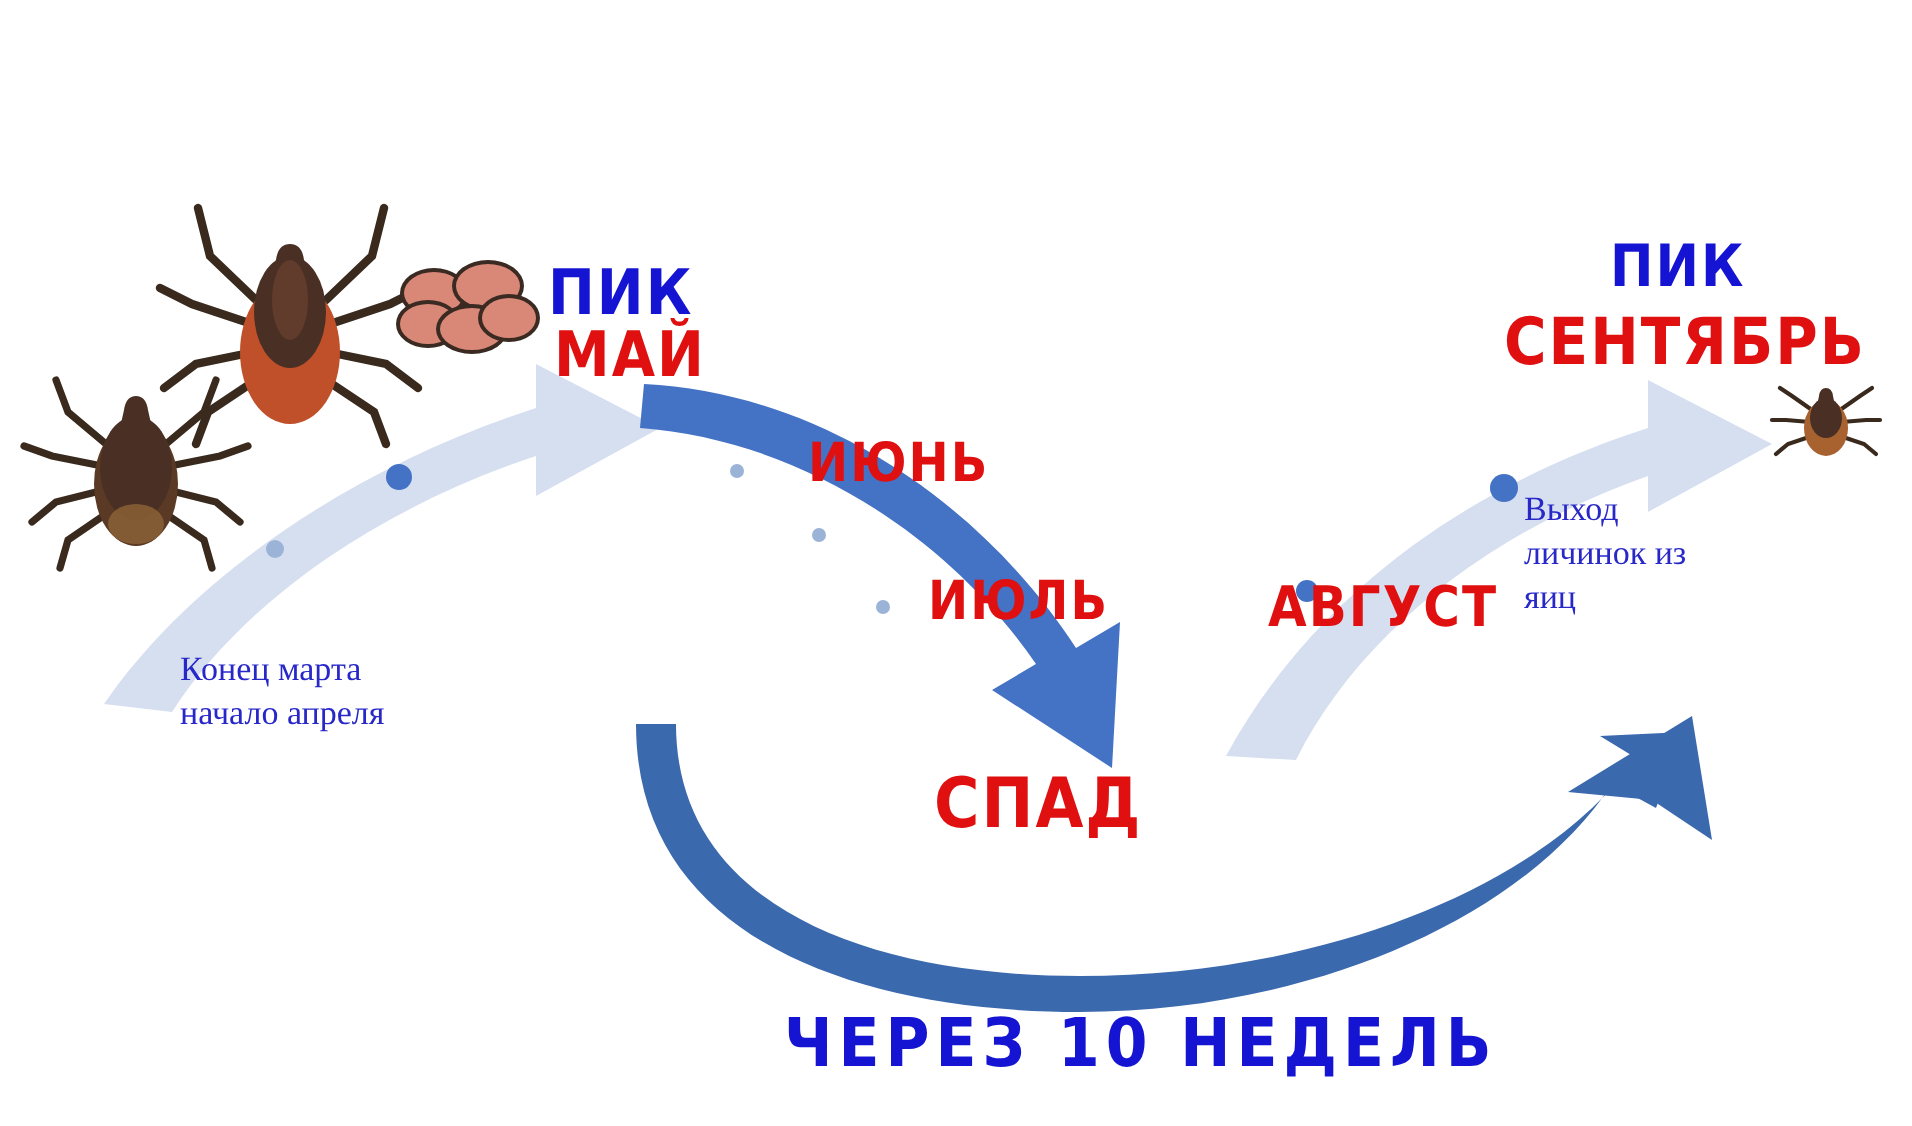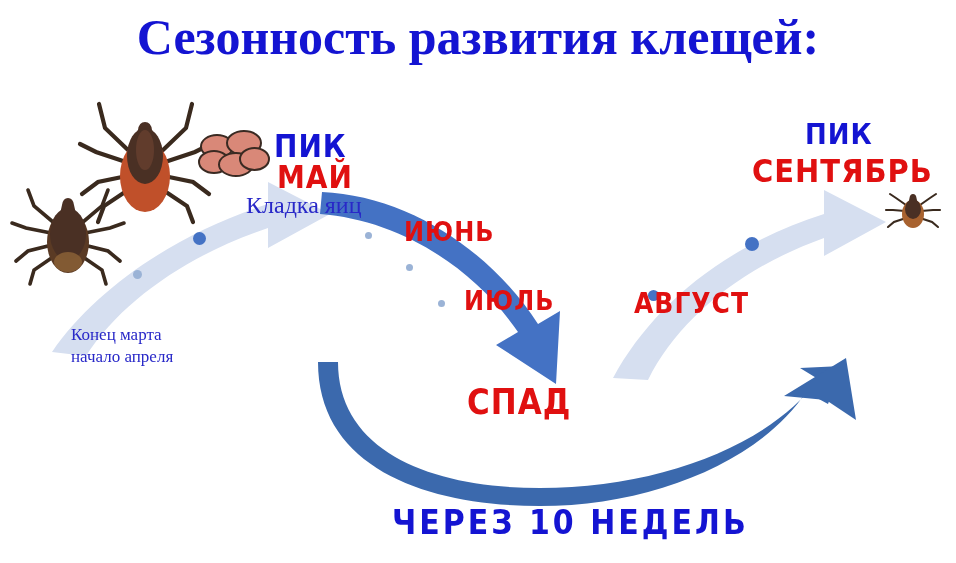--- a/index.html
+++ b/index.html
@@ -52,21 +52,20 @@
   .egg{
     position:absolute;background:#d98878;border:2px solid #3a2a22;
     border-radius:50%;
   }
 </style>
 </head>
 <body>
 
 <div id="stage">
 
-  <div class="title">Сезонность развития клещей:</div>
 
   <svg class="art" viewBox="0 0 956 563">
 
     <g>
 
       <g stroke="#3a2a1e" stroke-width="4.2" fill="none" stroke-linecap="round">
         <path d="M128 150 L105 128 L99 104"></path>
         <path d="M126 162 L96 152 L80 144"></path>
         <path d="M127 176 L98 182 L82 194"></path>
         <path d="M128 190 L104 206 L98 222"></path>
@@ -185,20 +184,22 @@
 
   <div class="stencil red" style="left:467px;top:382px;font-size:31px;">СПАД</div>
 
   <div class="stencil red" style="left:634px;top:287px;font-size:25px;">АВГУСТ</div>
 
   <div class="stencil blue" style="left:805px;top:117px;font-size:26px;">ПИК</div>
   <div class="stencil red" style="left:752px;top:152px;font-size:29px;">СЕНТЯБРЬ</div>
 
   <div class="stencil blue" style="left:392px;top:503px;font-size:30px;letter-spacing:3px;">ЧЕРЕЗ 10 НЕДЕЛЬ</div>
 
-  <div class="note" style="left:246px;top:190px;font-size:24px;">Кладка яиц</div>
-
-
-  <div class="note" style="left:71px;top:324px;font-size:17px;width:160px;">Конец марта
+
+
+  <div class="note" style="left:90px;top:324px;font-size:17px;width:160px;">Конец марта
 начало апреля</div>
 
+  <div class="note" style="left:762px;top:244px;font-size:17px;width:110px;">Выход
+личинок из
+яиц</div>
 
 </div>
 
 </body></html>

